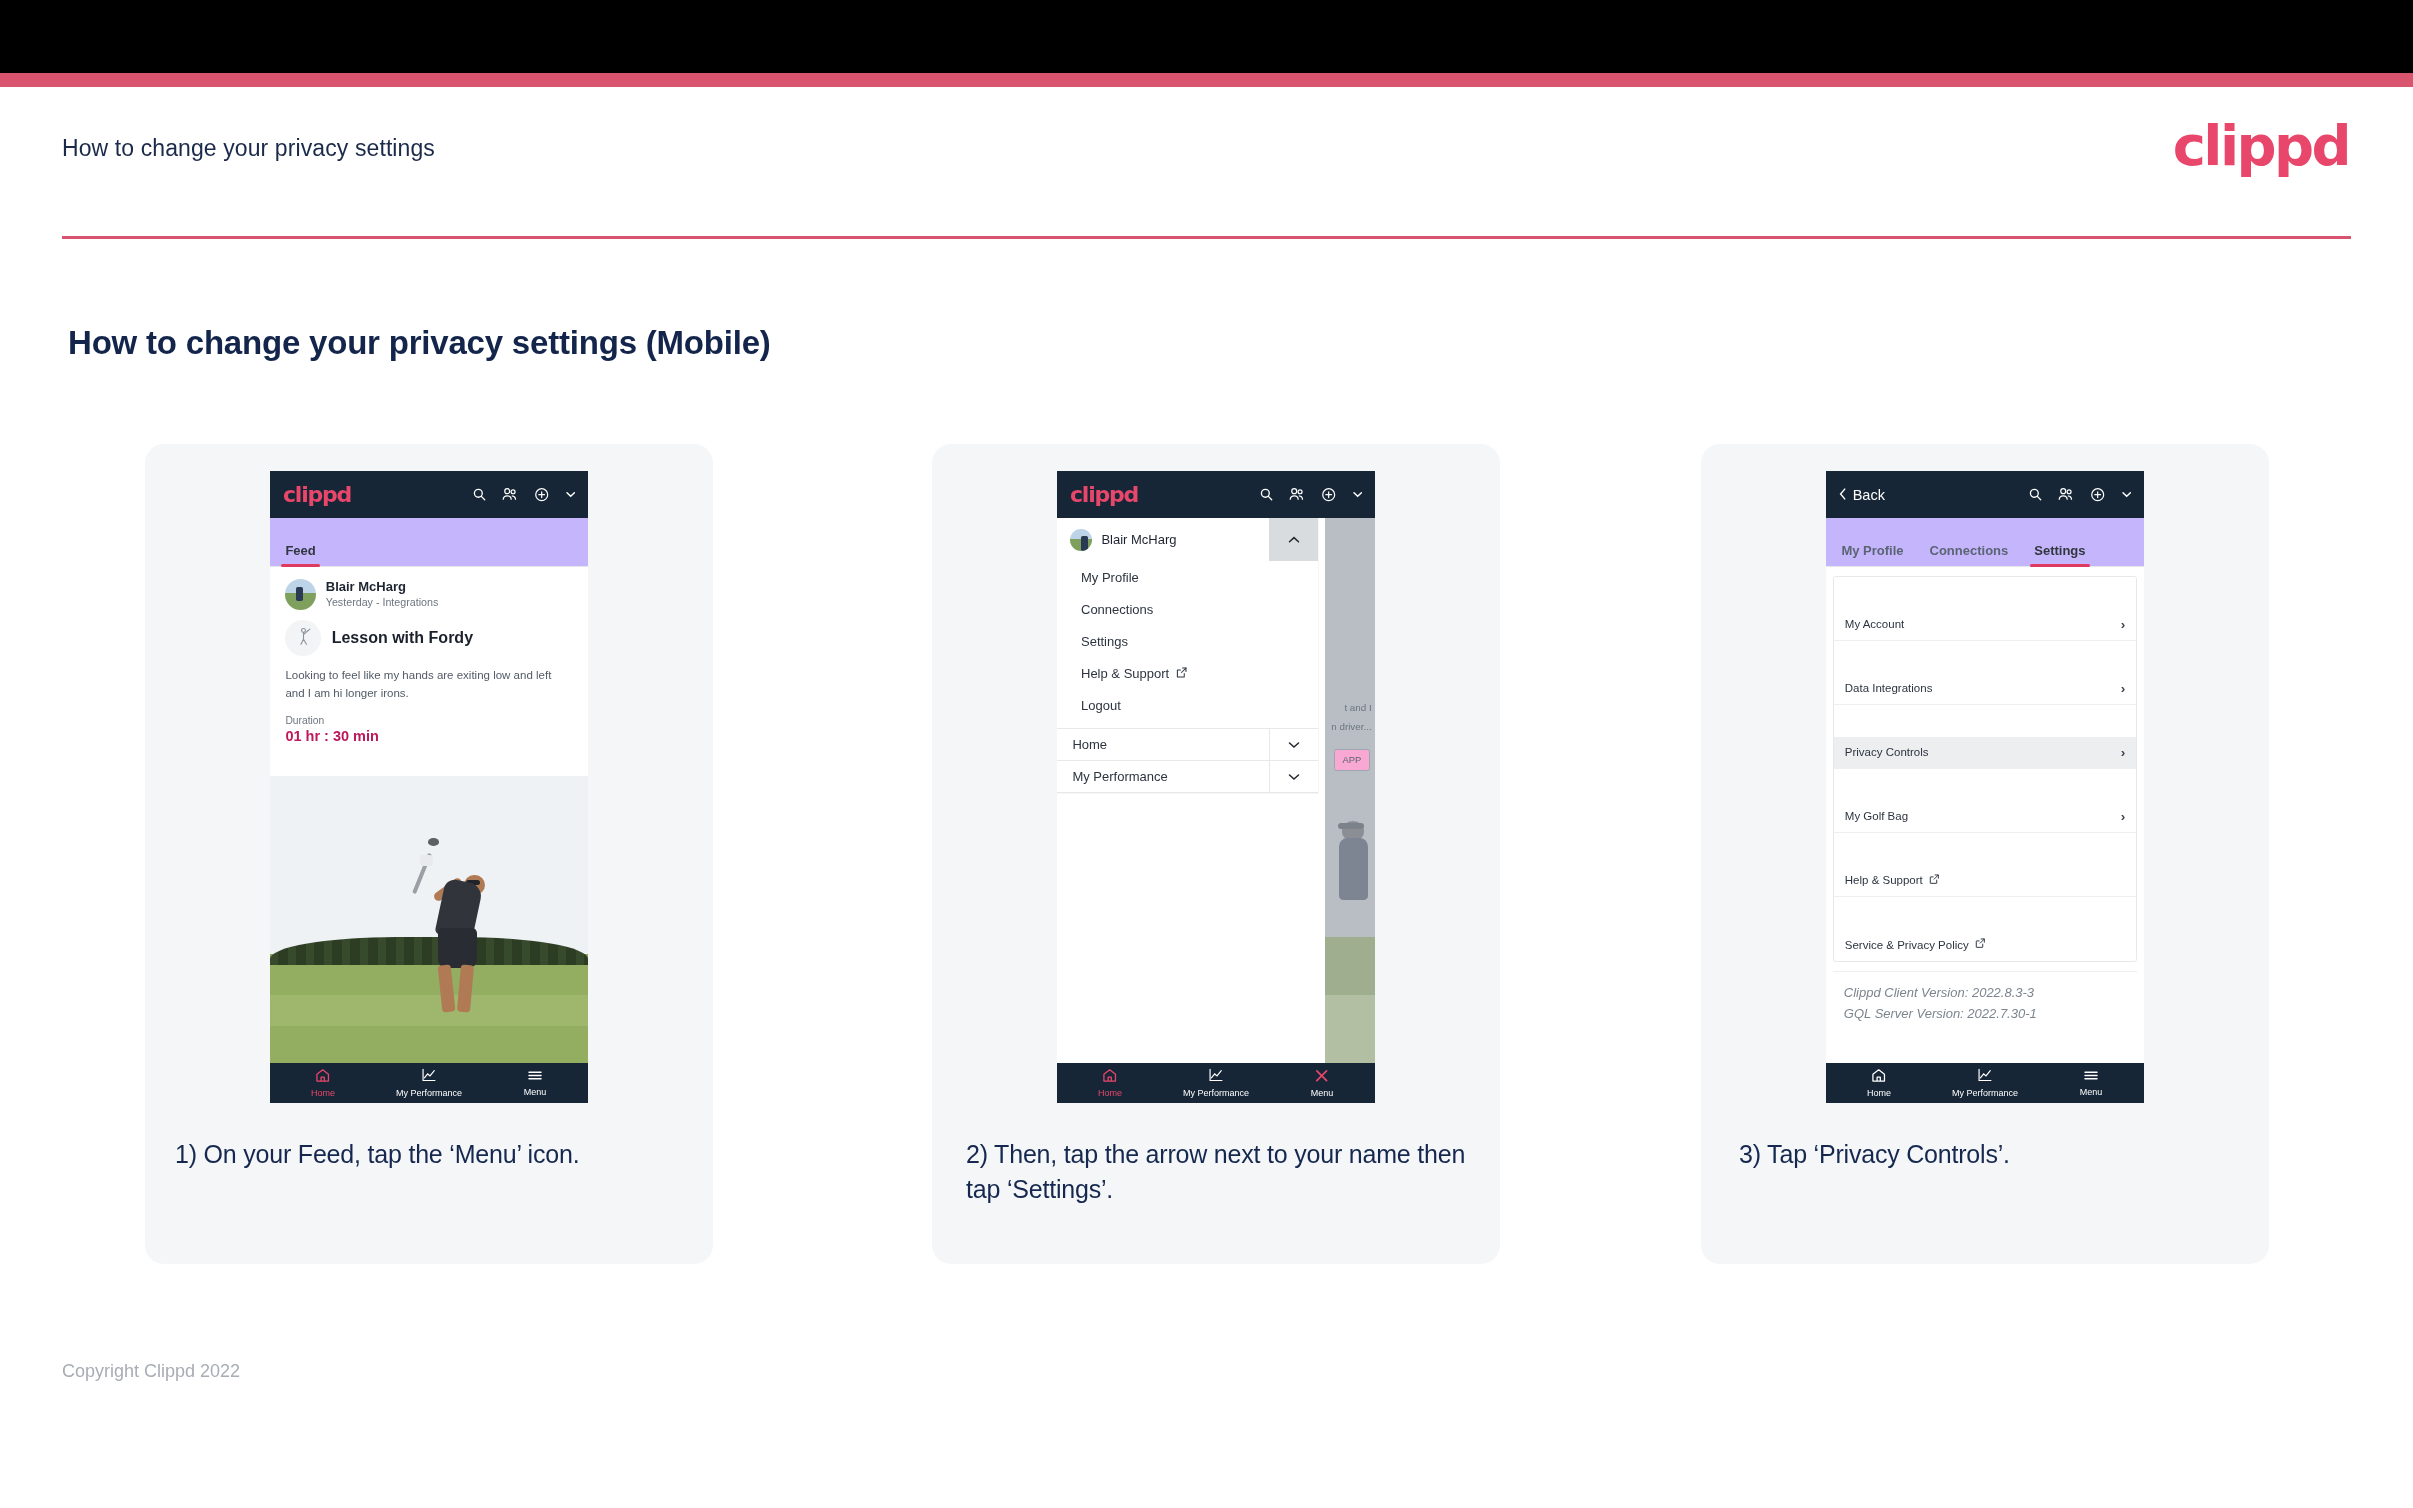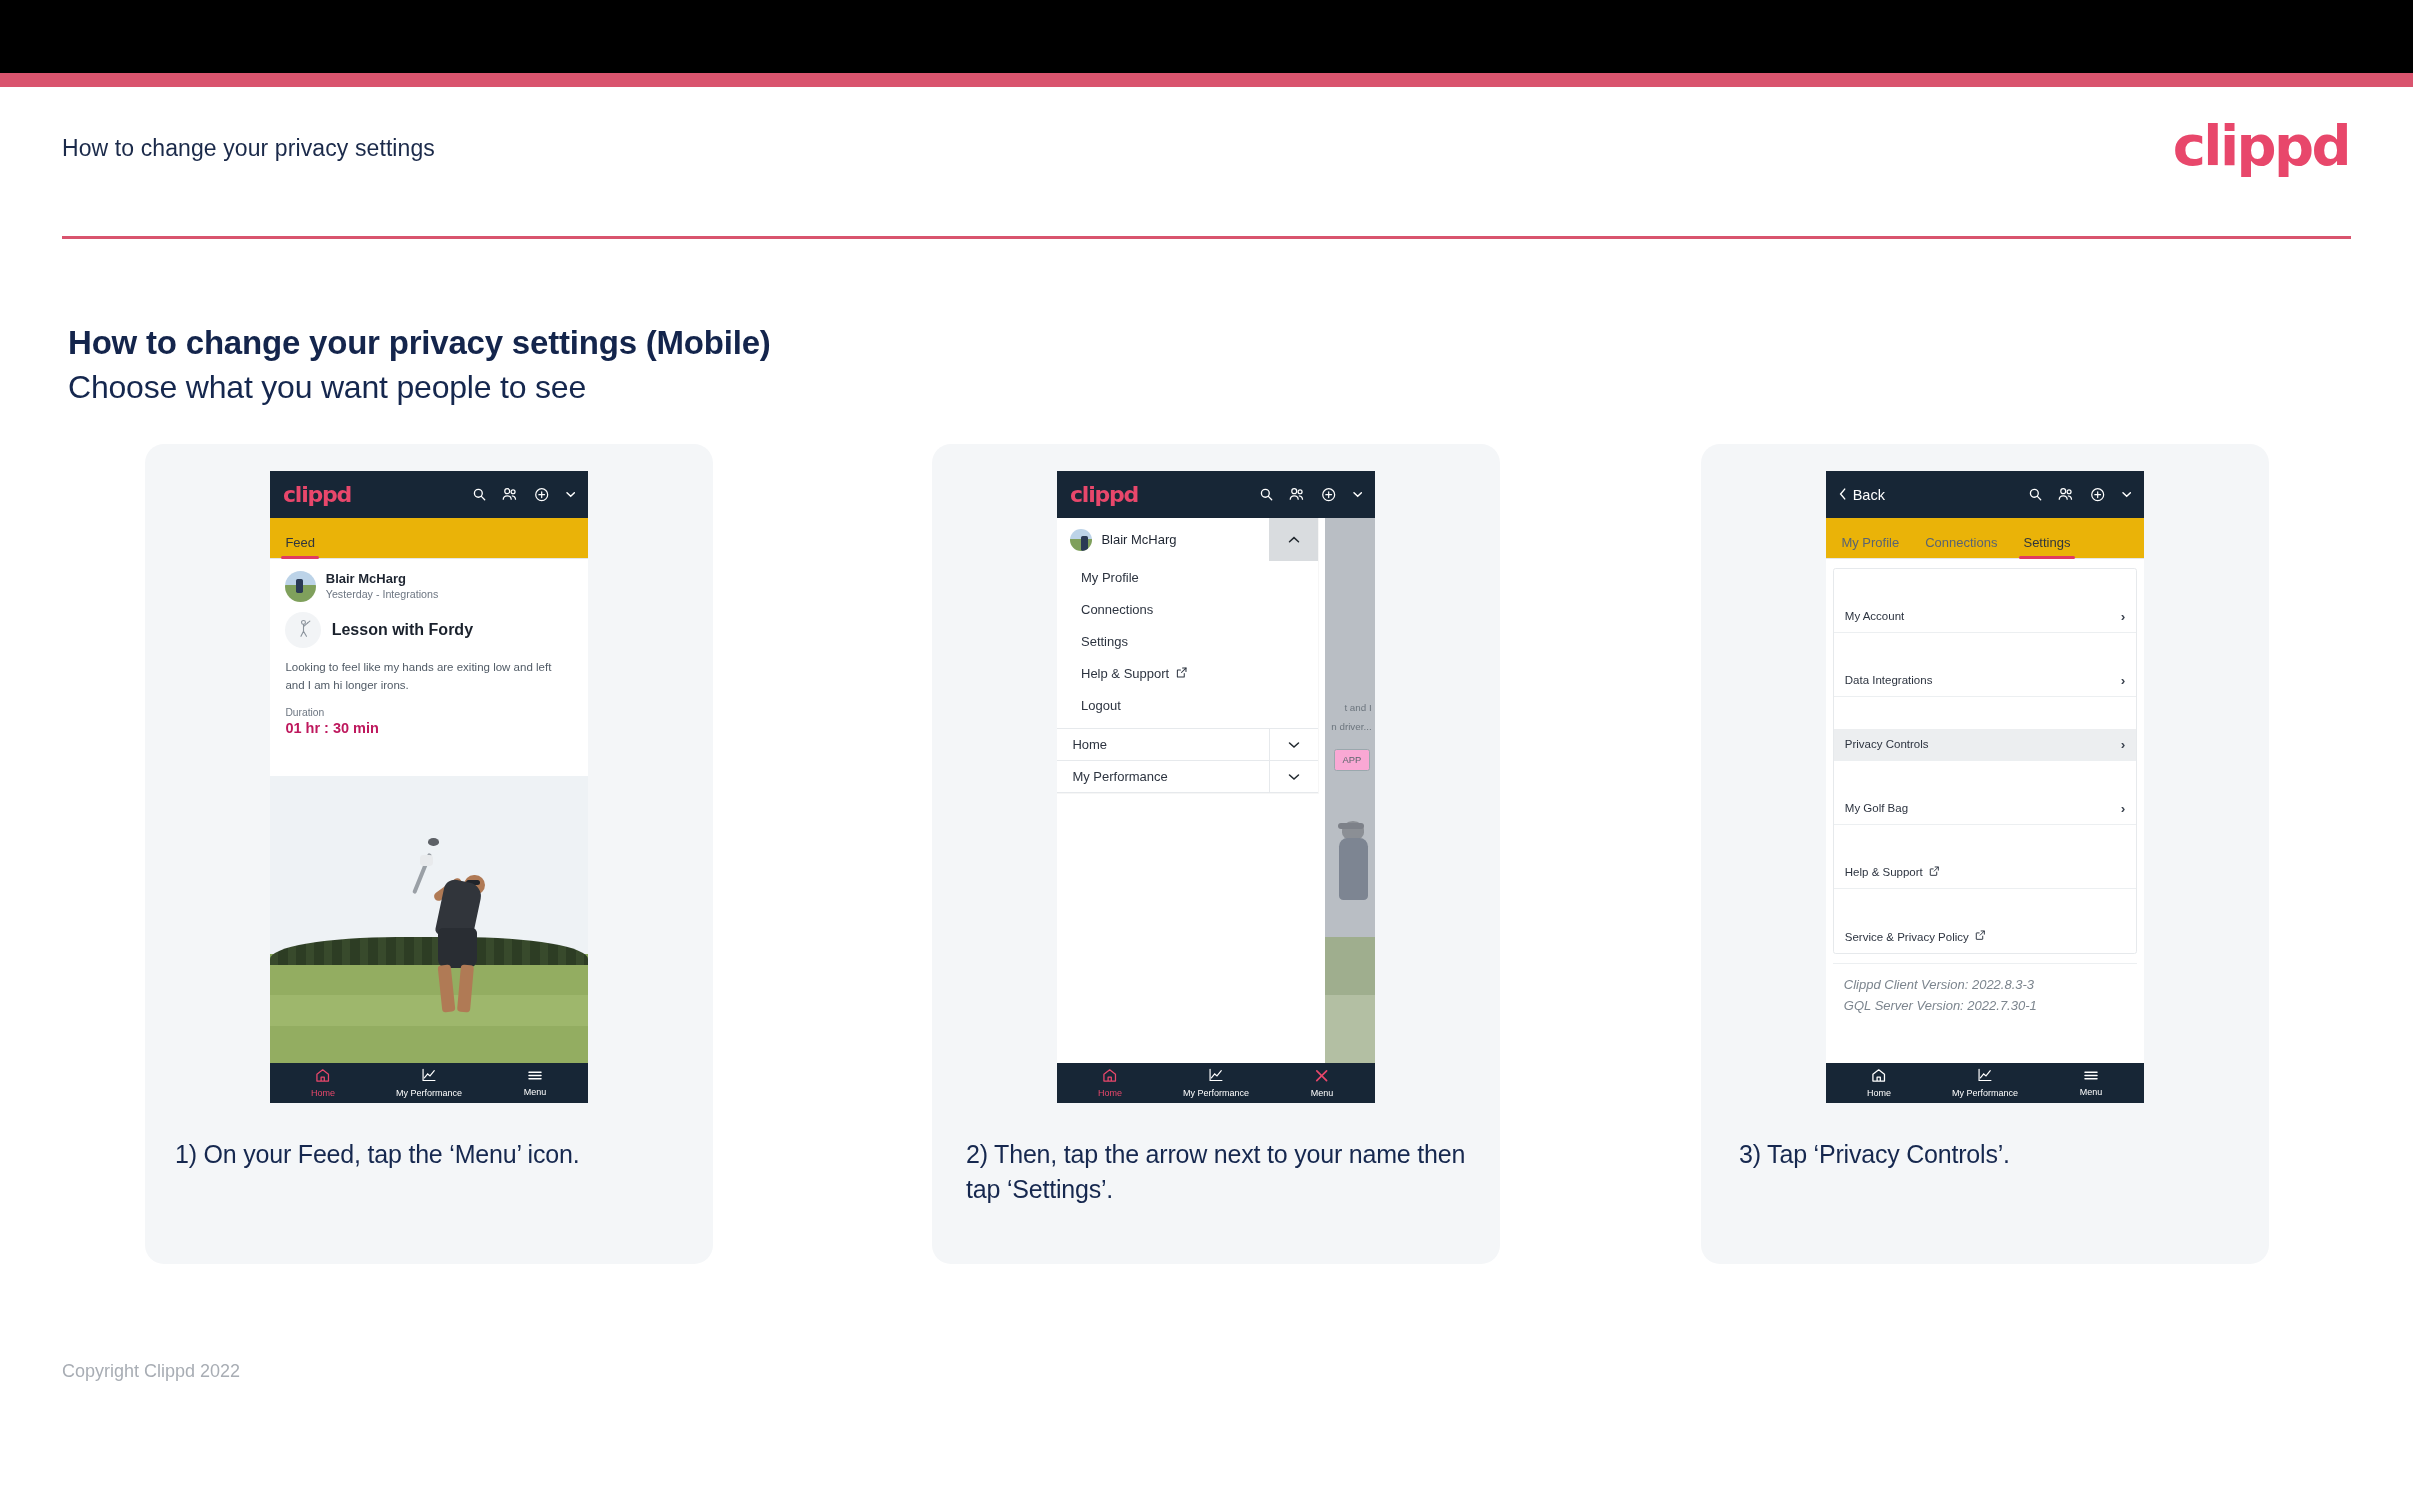--- a/index.html
+++ b/index.html
@@ -69,22 +69,22 @@
   .app-logo {
     font-family:"DejaVu Sans", sans-serif;
     font-size:22px; font-weight:bold; color:#e8476b; letter-spacing:-1.2px;
   }
   .back-btn { display:flex; align-items:center; gap:6px; color:#ffffff; font-size:14.5px; }
   .app-bar-icons { margin-left:auto; display:flex; align-items:center; gap:16px; }
   .ic { display:inline-flex; align-items:center; justify-content:center; }
 
   
   .tabs {
-    display:flex; align-items:flex-end; height:41px;
-    background:#eab308; border-bottom:0.9px solid #e4e7ea; padding-left:15.4px; gap:26px;
+    display:flex; align-items:flex-end; height:49px;
+    background:#c4b5fd; border-bottom:0.9px solid #e4e7ea; padding-left:15.4px; gap:26px;font-weight:bold;
   }
   .tab {
     font-size:13px; color:#5a6472; padding-bottom:7.7px; position:relative; white-space:nowrap;
   }
   .tab.active { color:#30363d; }
   .tab.active::after {
     content:""; position:absolute; left:-4.3px; right:-4.3px; bottom:-0.9px; height:3.4px;
     background:#e03a62; border-radius:1.7px;
   }
 
@@ -276,21 +276,20 @@
 <div class="top-pink"></div>
 
 <div class="slide-header">
   <div class="kicker">How to change your privacy settings</div>
   <div class="brand-logo">clippd</div>
   <div class="header-rule"></div>
 </div>
 
 <div class="title-block">
   <div class="title-main">How to change your privacy settings (Mobile)</div>
-  <div class="title-sub">Choose what you want people to see</div>
 </div>
 
 <div class="cards">
 
   <div class="card card-1">
     <div class="phone">
 
       <div class="app-bar">
         <div class="app-logo">clippd</div>
         <div class="app-bar-icons">

